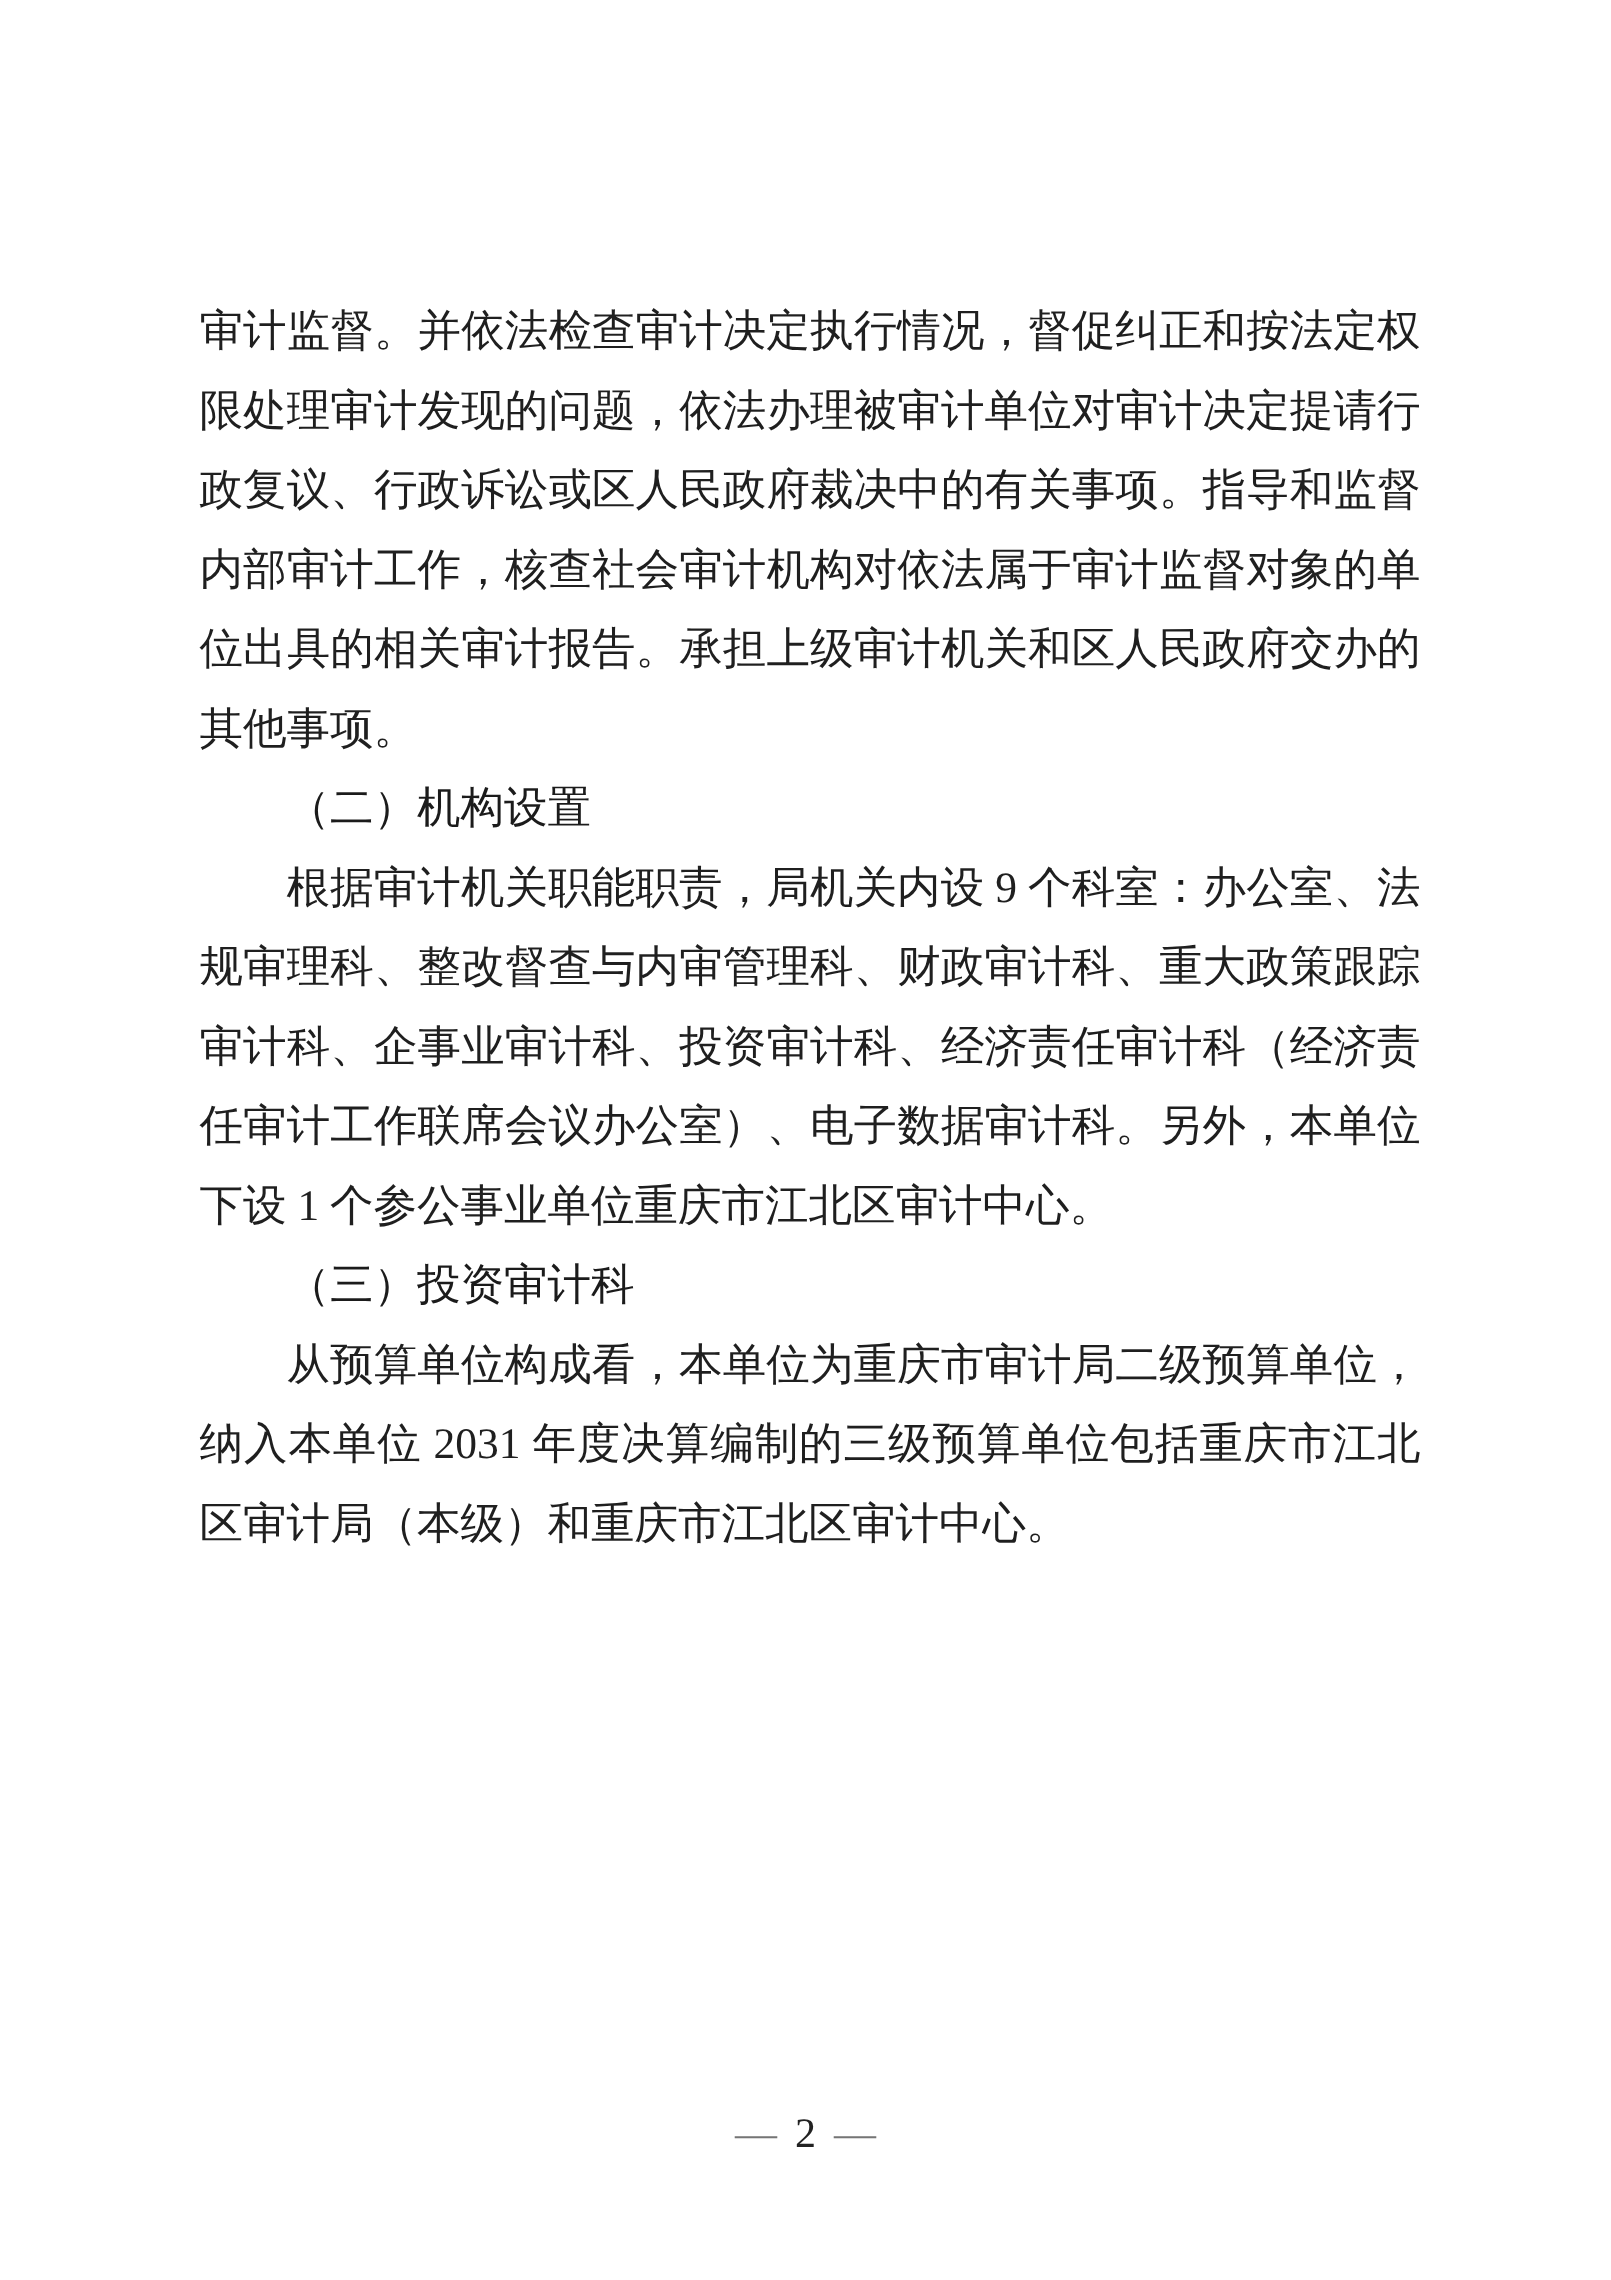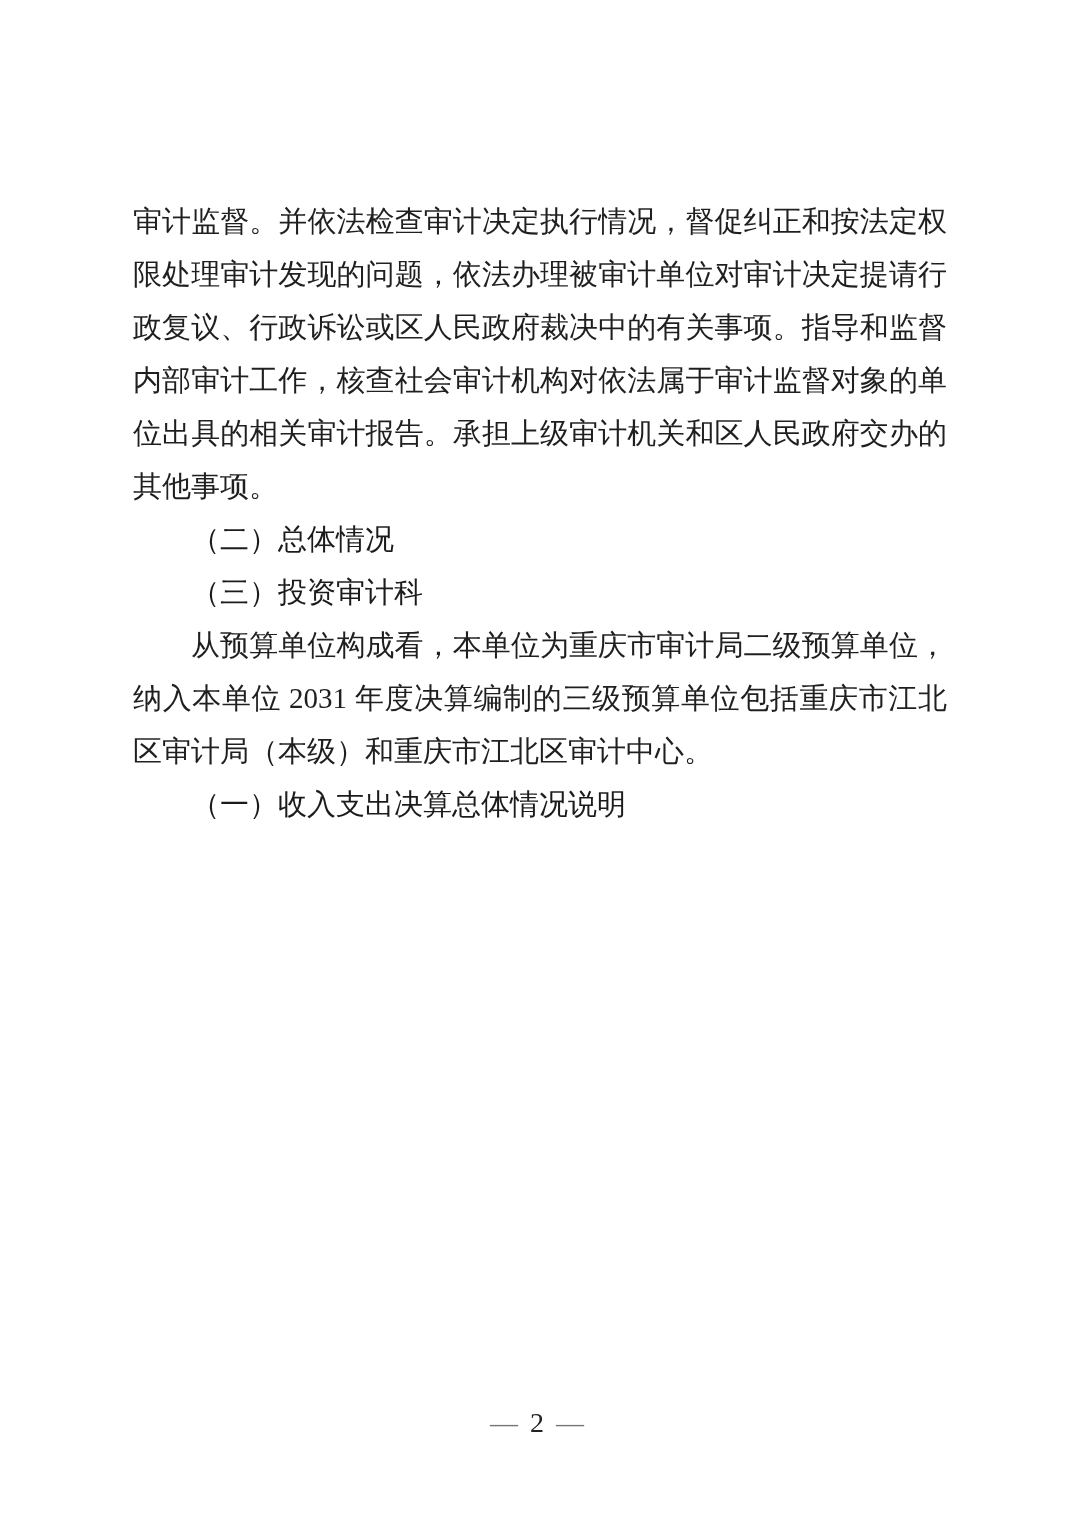--- a/index.html
+++ b/index.html
@@ -64,29 +64,29 @@
   }
 </style>
 </head>
 <body>
 
 <div class="page">
 
   <div class="doc-content">
     <p class="continuation">审计监督。并依法检查审计决定执行情况，督促纠正和按法定权限处理审计发现的问题，依法办理被审计单位对审计决定提请行政复议、行政诉讼或区人民政府裁决中的有关事项。指导和监督内部审计工作，核查社会审计机构对依法属于审计监督对象的单位出具的相关审计报告。承担上级审计机关和区人民政府交办的其他事项。</p>
 
-    <p class="heading-kai">（二）总体情况</p>
+    <p class="heading-kai">（二）机构设置</p>
 
+    <p>根据审计机关职能职责，局机关内设 9 个科室：办公室、法规审理科、整改督查与内审管理科、财政审计科、重大政策跟踪审计科、企事业审计科、投资审计科、经济责任审计科（经济责任审计工作联席会议办公室）、电子数据审计科。另外，本单位下设 1 个参公事业单位重庆市江北区审计中心。</p>
 
     <p class="heading-kai">（三）投资审计科</p>
 
     <p>从预算单位构成看，本单位为重庆市审计局二级预算单位，纳入本单位 2031 年度决算编制的三级预算单位包括重庆市江北区审计局（本级）和重庆市江北区审计中心。</p>
 
 
-    <p class="heading-kai">（一）收入支出决算总体情况说明</p>
 
   </div>
 
   <div class="page-footer">
     <span class="dash">—</span><span class="num">2</span><span class="dash">—</span>
   </div>
 
 </div>
 
 </body></html>

